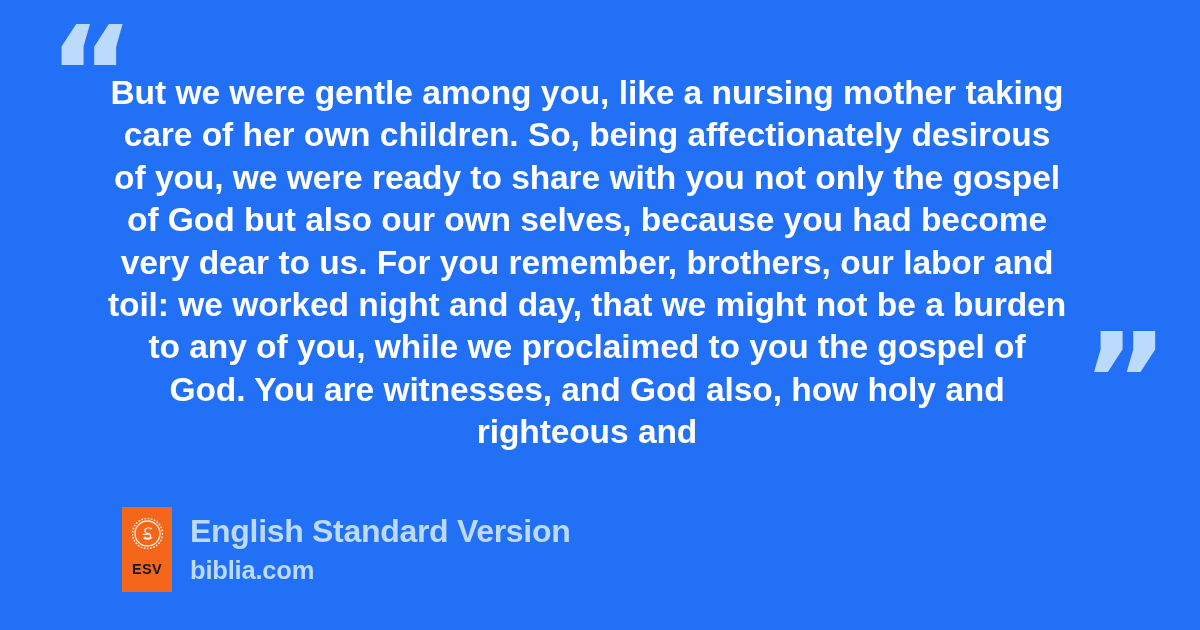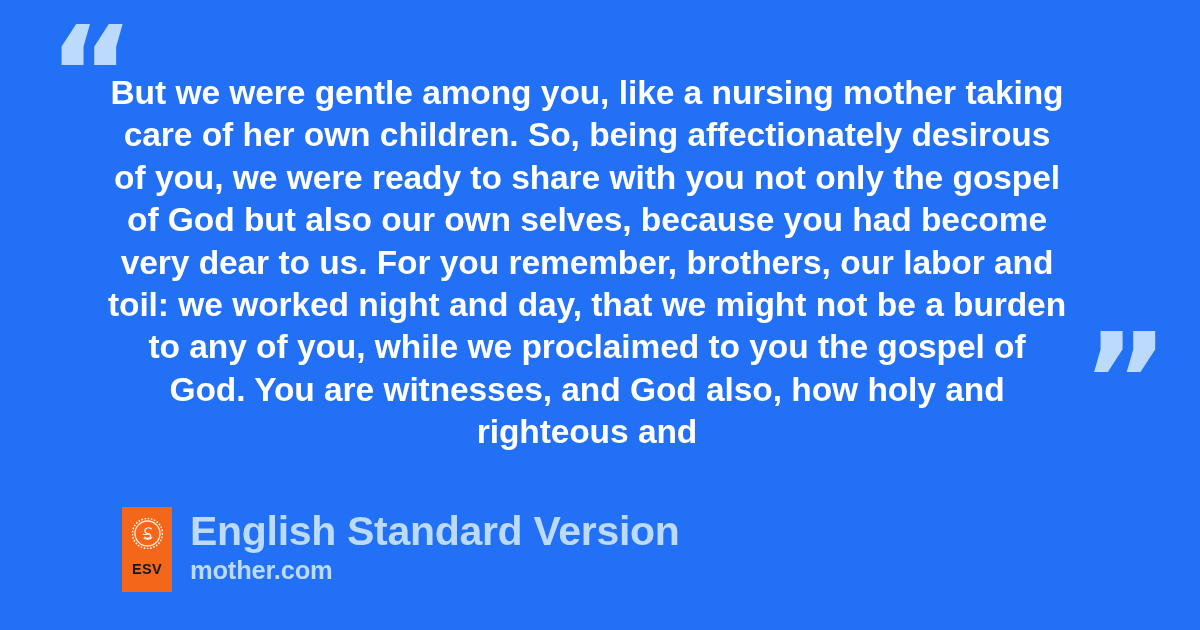--- a/index.html
+++ b/index.html
@@ -96,21 +96,21 @@
   #footer-text {
     margin-left: 18px;
     padding-top: 1px;
     display: flex;
     flex-direction: column;
   }
   #version-name {
     color: #bcdafc;
     font-family: "Liberation Sans", sans-serif;
     font-weight: 700;
-    font-size: 41px;
+    font-size: 32px;
     line-height: 47px;
     letter-spacing: -0.3px;
     white-space: nowrap;
   }
   #site-url {
     margin-top: 1px;
     color: #bcdafc;
     font-family: "Liberation Sans", sans-serif;
     font-weight: 700;
     font-size: 25.5px;
@@ -141,18 +141,18 @@
         <circle cx="31" cy="31" r="20.5" fill="#f4671b"></circle>
         <path d="M38.5 21.5c-3.4-2.6-8.6-2.4-11.3 0.6-2.5 2.8-1.5 6.4 1.6 8.1 2.4 1.3 5.4 1.8 7.3 3.5 2 1.8 1.3 4.8-1 6.1-2.8 1.6-6.9 1-9.4-1.3" fill="none" stroke="#fdf0e4" stroke-width="2.6" stroke-linecap="round"></path>
         <path d="M24 40.5c5.2 2.6 11.9 1.9 15.5-1.6" fill="none" stroke="#fdf0e4" stroke-width="2.4" stroke-linecap="round"></path>
         <path d="M22.5 32.5c4 0.9 8.6 0.4 12-1.6" fill="none" stroke="#fdf0e4" stroke-width="2.2" stroke-linecap="round"></path>
       </svg>
       <span id="esv-abbr">ESV</span>
     </div>
 
     <div id="footer-text">
       <span id="version-name">English Standard Version</span>
-      <span id="site-url">mother.com</span>
+      <span id="site-url">biblia.com</span>
     </div>
 
   </div>
 
 </div>
 
 </body></html>

